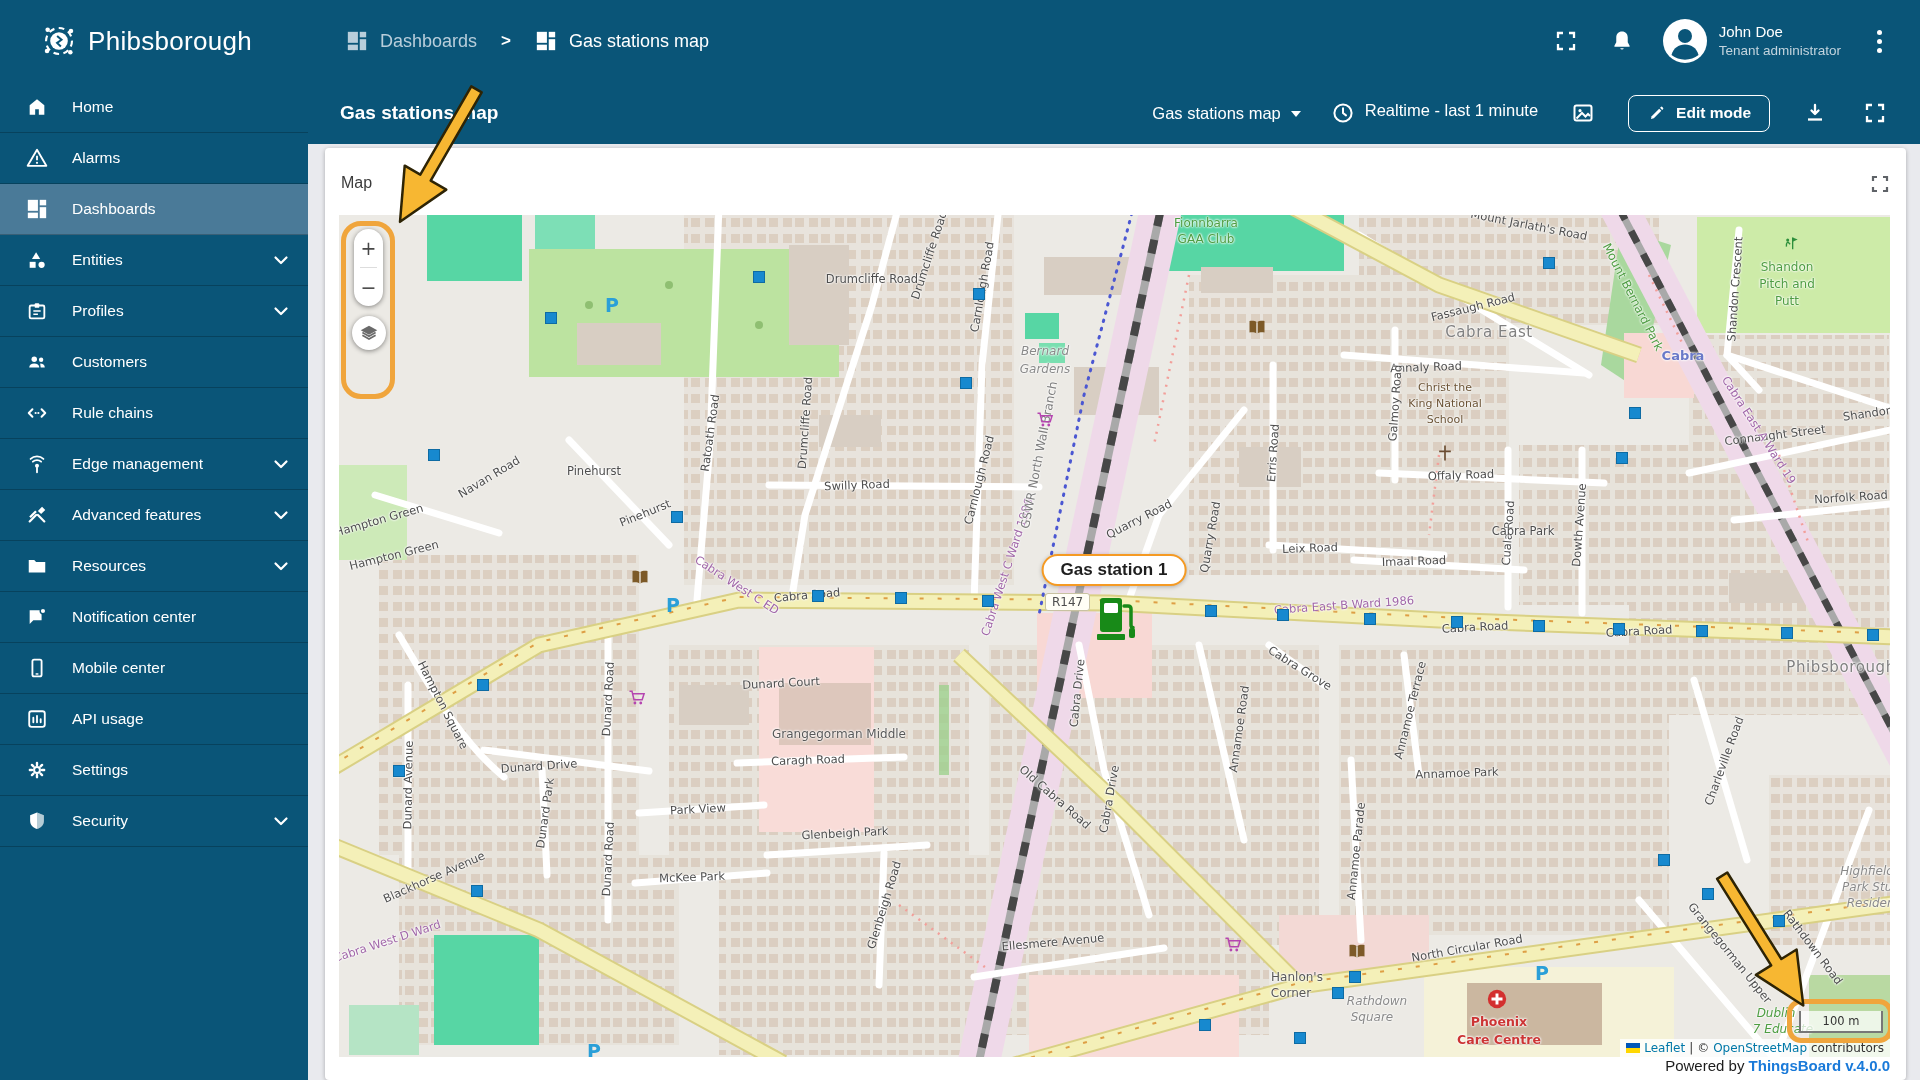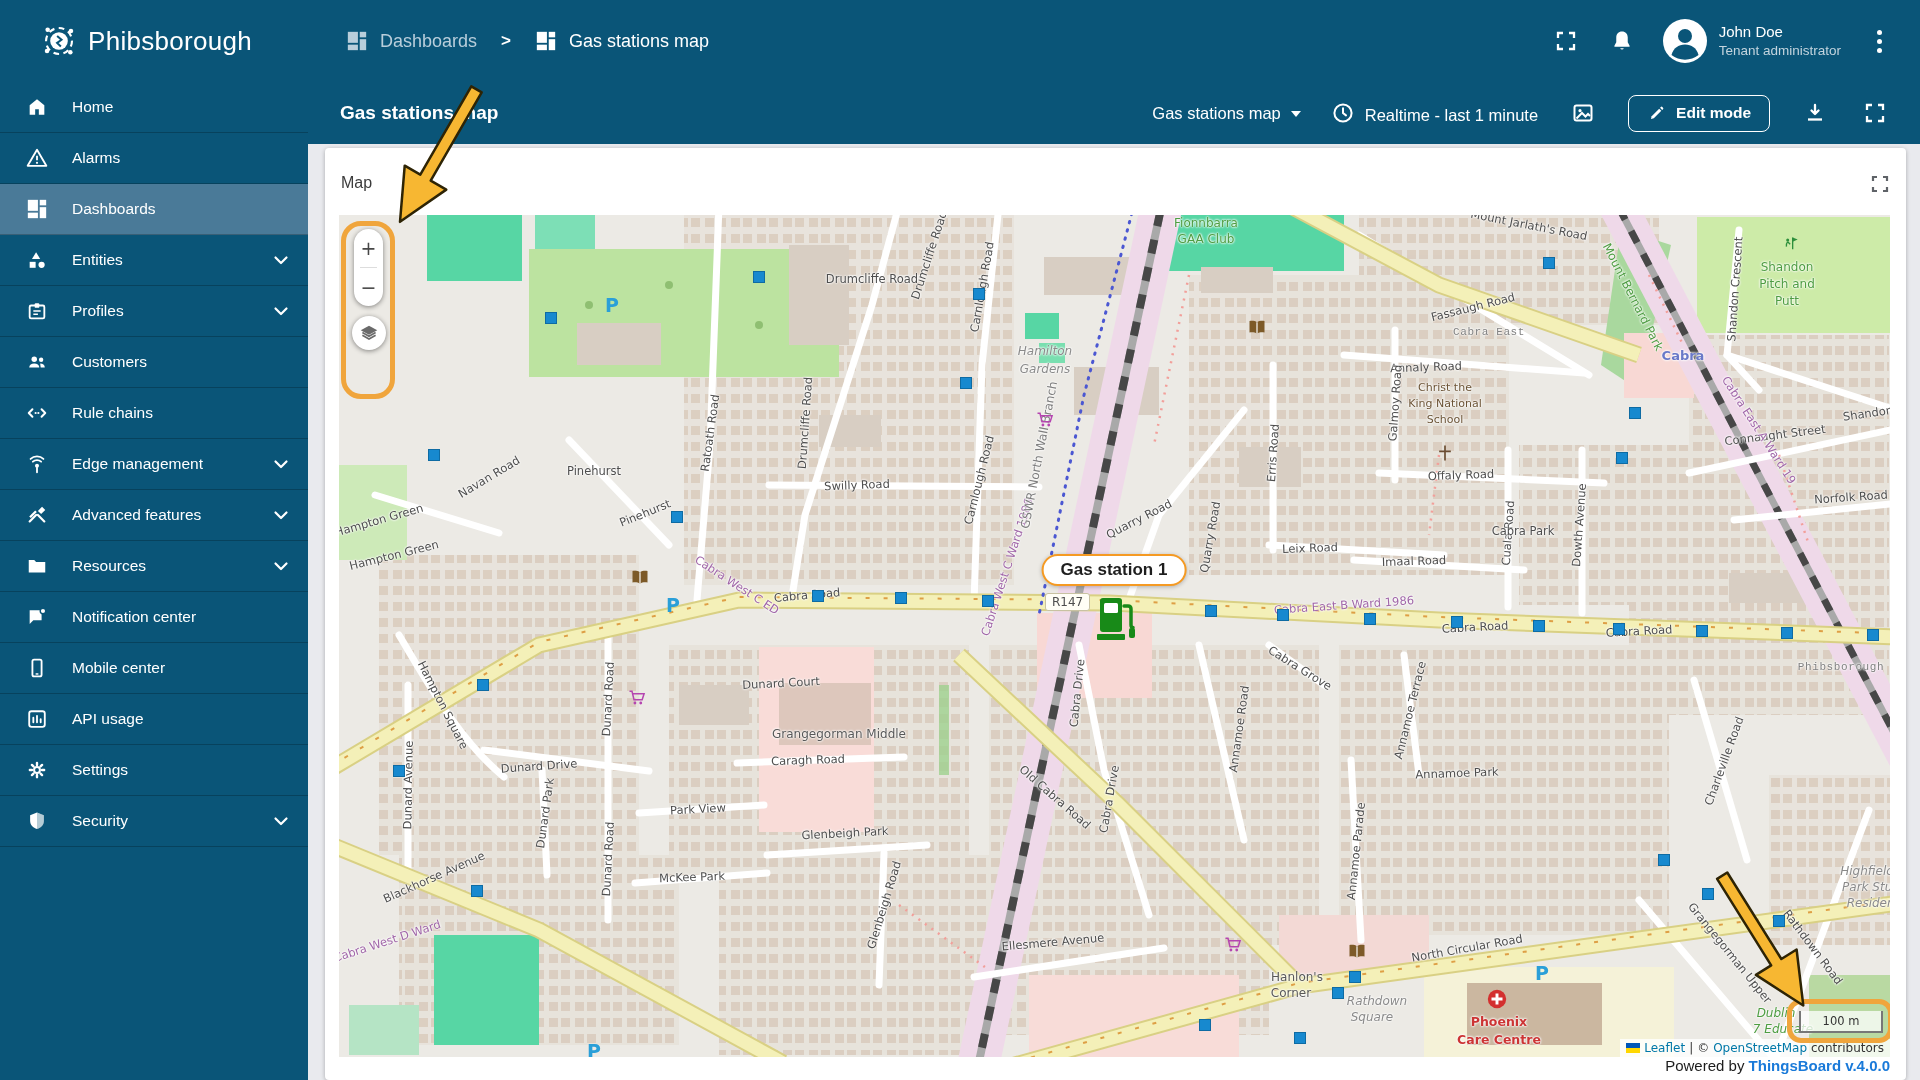--- a/index.html
+++ b/index.html
@@ -24,21 +24,21 @@
   #user-role { color:#c3d4de; font-size:13.5px; }
   #kebab { display:flex; flex-direction:column; gap:4px; padding:4px 10px; cursor:pointer; }
   #kebab i { width:5px; height:5px; border-radius:50%; background:#fff; }
 
   
   #toolbar { position:absolute; left:308px; top:82px; width:1612px; height:62px; background:#0a5578; display:flex; align-items:center; z-index:19; }
   #page-title { color:#fff; font-size:19px; font-weight:700; margin-left:32px; }
   #toolbar-right { margin-left:auto; display:flex; align-items:center; gap:30px; padding-right:30px; color:#fff; }
   .tb-select { display:flex; align-items:center; gap:10px; font-size:16.5px; cursor:pointer; }
   .caret-down { width:0; height:0; border-left:5.5px solid transparent; border-right:5.5px solid transparent; border-top:6.5px solid #fff; margin-top:2px; }
-  .tb-timewindow { display:flex; align-items:flex-end; gap:10px; font-size:16.5px; cursor:pointer; }
+  .tb-timewindow { display:flex; align-items:flex-start; gap:10px; font-size:16.5px; cursor:pointer; }
   #edit-btn { display:flex; align-items:center; gap:10px; border:1.5px solid #fff; border-radius:8px; padding:8px 18px; font-size:15.5px; font-weight:600; color:#fff; background:transparent; cursor:pointer;text-align:center; }
 
   
   #sidebar { position:absolute; left:0; top:82px; width:308px; height:998px; background:#0a5578; z-index:18; }
   .side-item { height:51px; display:flex; align-items:center; gap:24px; padding:0 20px 0 26px; color:#fff; font-size:15.5px; font-weight:500; border-bottom:1px solid rgba(0,0,0,.22); cursor:pointer; }
   .side-item.active { background:#4a7a98; }
   .side-item .s-icon { width:22px; height:22px; flex:0 0 22px; display:flex; }
   .side-item .chev { margin-left:auto; }
 
   
@@ -47,21 +47,21 @@
   #widget-expand { position:absolute; right:14px; top:24px; width:24px; height:24px; cursor:pointer; }
   #powered { position:absolute; right:16px; top:909px; font-size:15px; color:#1c1c1c; }
   #powered b { color:#1a7ad9; font-weight:700; }
 
   
   #map { position:absolute; left:14px; top:67px; width:1551px; height:842px; background:#eceae5; overflow:hidden; cursor:grab; }
   #map-svg { position:absolute; left:0; top:0; }
   #map-labels { position:absolute; inset:0; pointer-events:none; }
   .ml { position:absolute; white-space:nowrap; transform:translate(-50%,-50%) rotate(var(--r,0deg)); font-family:"DejaVu Sans",sans-serif; font-size:11.5px; color:#4e4e4e; text-shadow:0 0 2px #fff,0 0 2px #fff,0 0 3px #fff; }
   .ml.green { color:#4e9d42; font-size:12px; }
-  .ml.suburb { color:#808080; font-size:11px; letter-spacing:.6px;font-family:Liberation Mono, monospace; }
+  .ml.suburb { color:#808080; font-size:15px; letter-spacing:.6px; }
   .ml.suburb2 { color:#585858; font-size:12px; }
   .ml.hood { color:#8a8a8a; font-style:italic; font-size:12px; }
   .ml.boundary { color:#a066a8; font-size:11.5px; }
   .ml.school { color:#6b5335; font-size:11px; }
   .ml.red { color:#cc3434; font-weight:700; font-size:12.5px; }
   .ml.station { color:#6a79c8; font-weight:700; font-size:13px; }
   .ml.rail { color:#7d7d7d; font-size:12px; }
   .ml.edu { color:#4e9d42; font-style:italic; font-size:12px; }
   .bpt { position:absolute; width:12px; height:12px; background:#1789cf; border:1px solid #0e6ba3; transform:translate(-50%,-50%); }
   .poi { position:absolute; transform:translate(-50%,-50%); pointer-events:none; }
@@ -624,21 +624,21 @@
           <div class="ml" style="left: 1512px; top: 282px; --r: -4deg;">Norfolk Road</div>
           <div class="ml" style="left: 1396px; top: 74px; --r: -86deg;">Shandon Crescent</div>
           <div class="ml" style="left: 1545px; top: 196px; --r: -8deg;">Shandon Road</div>
           <div class="ml" style="left: 1184px; top: 316px; --r: 0deg;">Cabra Park</div>
           <div class="ml green" style="left: 867px; top: 8px; --r: 0deg;">Fionnbarra</div>
           <div class="ml green" style="left: 867px; top: 24px; --r: 0deg;">GAA Club</div>
           <div class="ml green" style="left: 1448px; top: 52px; --r: 0deg;">Shandon</div>
           <div class="ml green" style="left: 1448px; top: 69px; --r: 0deg;">Pitch and</div>
           <div class="ml green" style="left: 1448px; top: 86px; --r: 0deg;">Putt</div>
           <div class="ml green" style="left: 1294px; top: 82px; --r: 63deg;">Mount Bernard Park</div>
-          <div class="ml hood" style="left: 706px; top: 136px; --r: 0deg;">Hamilton</div>
+          <div class="ml hood" style="left: 706px; top: 136px; --r: 0deg;">Bernard</div>
           <div class="ml hood" style="left: 706px; top: 154px; --r: 0deg;">Gardens</div>
           <div class="ml edu" style="left: 1437px; top: 798px; --r: 0deg;">Dublin</div>
           <div class="ml edu" style="left: 1444px; top: 814px; --r: 0deg;">7 Educate</div>
           <div class="ml suburb" style="left: 1150px; top: 117px; --r: 0deg;">Cabra East</div>
           <div class="ml suburb" style="left: 1502px; top: 452px; --r: 0deg;">Phibsborough</div>
           <div class="ml suburb2" style="left: 500px; top: 519px; --r: 0deg;">Grangegorman Middle</div>
           <div class="ml suburb2" style="left: 958px; top: 762px; --r: 0deg;">Hanlon's</div>
           <div class="ml suburb2" style="left: 952px; top: 778px; --r: 0deg;">Corner</div>
           <div class="ml hood" style="left: 1038px; top: 786px; --r: 0deg;">Rathdown</div>
           <div class="ml hood" style="left: 1033px; top: 802px; --r: 0deg;">Square</div>

